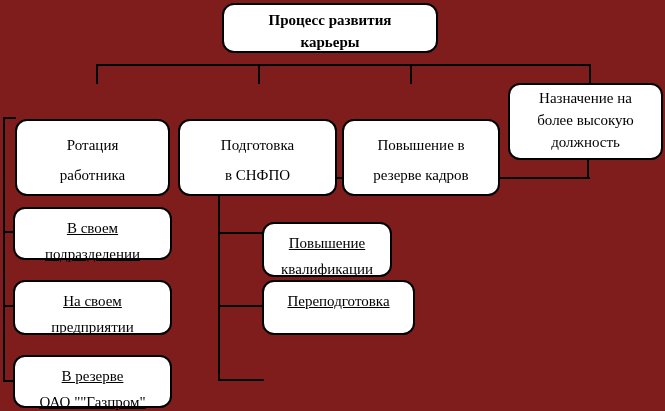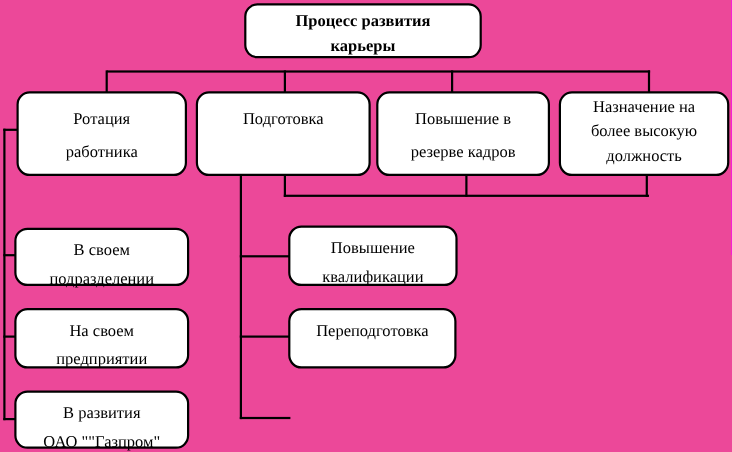--- a/index.html
+++ b/index.html
@@ -4,21 +4,21 @@
 <style>
   html, body {
     margin: 0;
     padding: 0;
     background: #FF00FF;
   }
   .canvas {
     position: relative;
     width: 665px;
     height: 411px;
-    background: #ec4899;
+    background: #7f1d1d;
     overflow: hidden;
     font-family: "Liberation Serif", "DejaVu Serif", serif;
     color: #000;
   }
   
   .ln {
     position: absolute;
     background: #000;
   }
   
@@ -28,22 +28,22 @@
     background: #FFFFFF;
     border: 2px solid #000;
     border-radius: 12px;
     text-align: center;
     font-size: 15px;
     line-height: 26px;
   }
   .node .tl { white-space: nowrap; }
   .bold { font-weight: bold; }
   .lh22 { line-height: 22px; }
-  .lh26 { line-height: 26px; }
-  .lh30 { line-height: 30px; }
+  .lh26 { line-height: 26px; text-decoration: underline; }
+  .lh30 { line-height: 30px; margin-top: 36px; }
   .pt4 { padding-top: 4px; }
   .pt6 { padding-top: 6px; }
   .pt7 { padding-top: 2px; }
   .pt9 { padding-top: 9px; }
 </style>
 </head>
 <body>
 
 <div class="canvas">
 
@@ -74,20 +74,21 @@
     <div class="tl">карьеры</div>
   </div>
 
   <div class="node lh30 pt9" style="left:15px; top:83px; width:155px; height:77px;">
     <div class="tl">Ротация</div>
     <div class="tl">работника</div>
   </div>
 
   <div class="node lh30 pt9" style="left:178px; top:83px; width:159px; height:77px;font-family:Liberation Serif, serif;">
     <div class="tl">Подготовка</div>
+    <div class="tl">в СНФПО</div>
   </div>
 
   <div class="node lh30 pt9" style="left:342px; top:83px; width:158px; height:77px;">
     <div class="tl">Повышение в</div>
     <div class="tl">резерве кадров</div>
   </div>
 
   <div class="node lh22 pt7" style="left:508px; top:83px; width:155px; height:77px;">
     <div class="tl">Назначение на</div>
     <div class="tl">более высокую</div>
@@ -98,25 +99,25 @@
     <div class="tl">В своем</div>
     <div class="tl">подразделении</div>
   </div>
 
   <div class="node lh26 pt6" style="left:13px; top:280px; width:159px; height:55px;">
     <div class="tl">На своем</div>
     <div class="tl">предприятии</div>
   </div>
 
   <div class="node lh26 pt6" style="left:13px; top:355px; width:159px; height:53px;">
-    <div class="tl">В развития</div>
+    <div class="tl">В резерве</div>
     <div class="tl">ОАО ""Газпром"</div>
   </div>
 
-  <div class="node lh26 pt6" style="left:262px; top:205px; width:154px; height:55px;">
+  <div class="node lh26 pt6" style="left:262px; top:222px; width:130px; height:55px;">
     <div class="tl">Повышение</div>
     <div class="tl">квалификации</div>
   </div>
 
   <div class="node lh26 pt6" style="left:262px; top:280px; width:153px; height:55px;">
     <div class="tl">Переподготовка</div>
   </div>
 
 
 </div>

